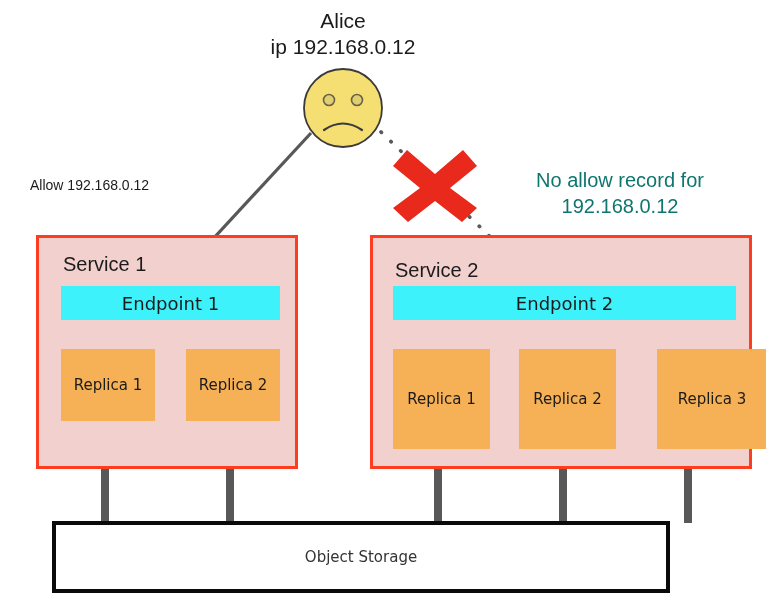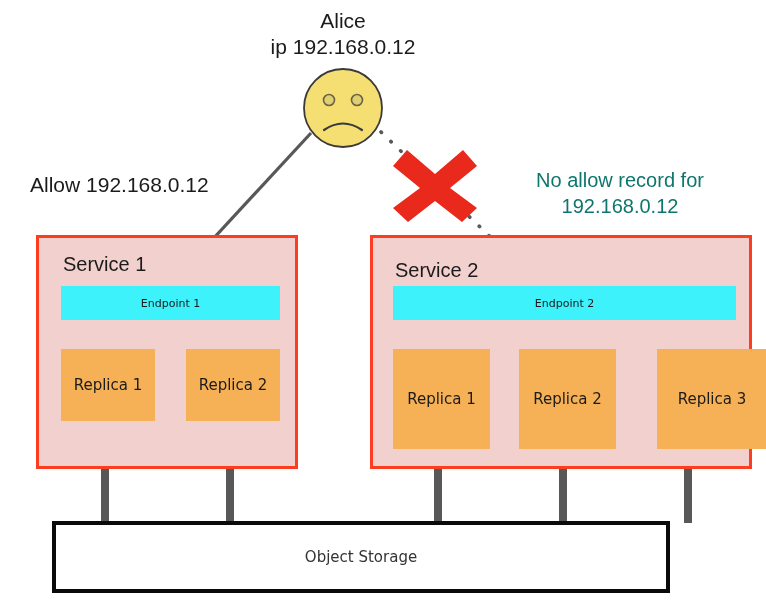--- a/index.html
+++ b/index.html
@@ -15,21 +15,21 @@
     width: 766px;
     height: 607px;
     background: #ffffff;
     overflow: hidden;
   }
   .abs { position: absolute; }
 
   
   .label-plain {
     font-family: "Liberation Sans", sans-serif;
-    font-size: 21px;
+    font-size: 14px;
     color: #1b1b1b;
     white-space: nowrap;
     line-height: 26px;
   }
   .actor-name {
     text-align: center;
     font-size: 21px;
     line-height: 26px;
     color: #1b1b1b;
   }
@@ -57,21 +57,21 @@
 
   
   .endpoint-bar {
     background: #3ef2fb;
     display: flex;
     align-items: center;
     justify-content: center;
     box-sizing: border-box;
   }
   .endpoint-label {
-    font-size: 11px;
+    font-size: 18px;
     color: #1b1b1b;
     font-family: "DejaVu Sans", sans-serif;
   }
 
   
   .replica-box {
     background: #f6b055;
     display: flex;
     align-items: center;
     justify-content: center;

